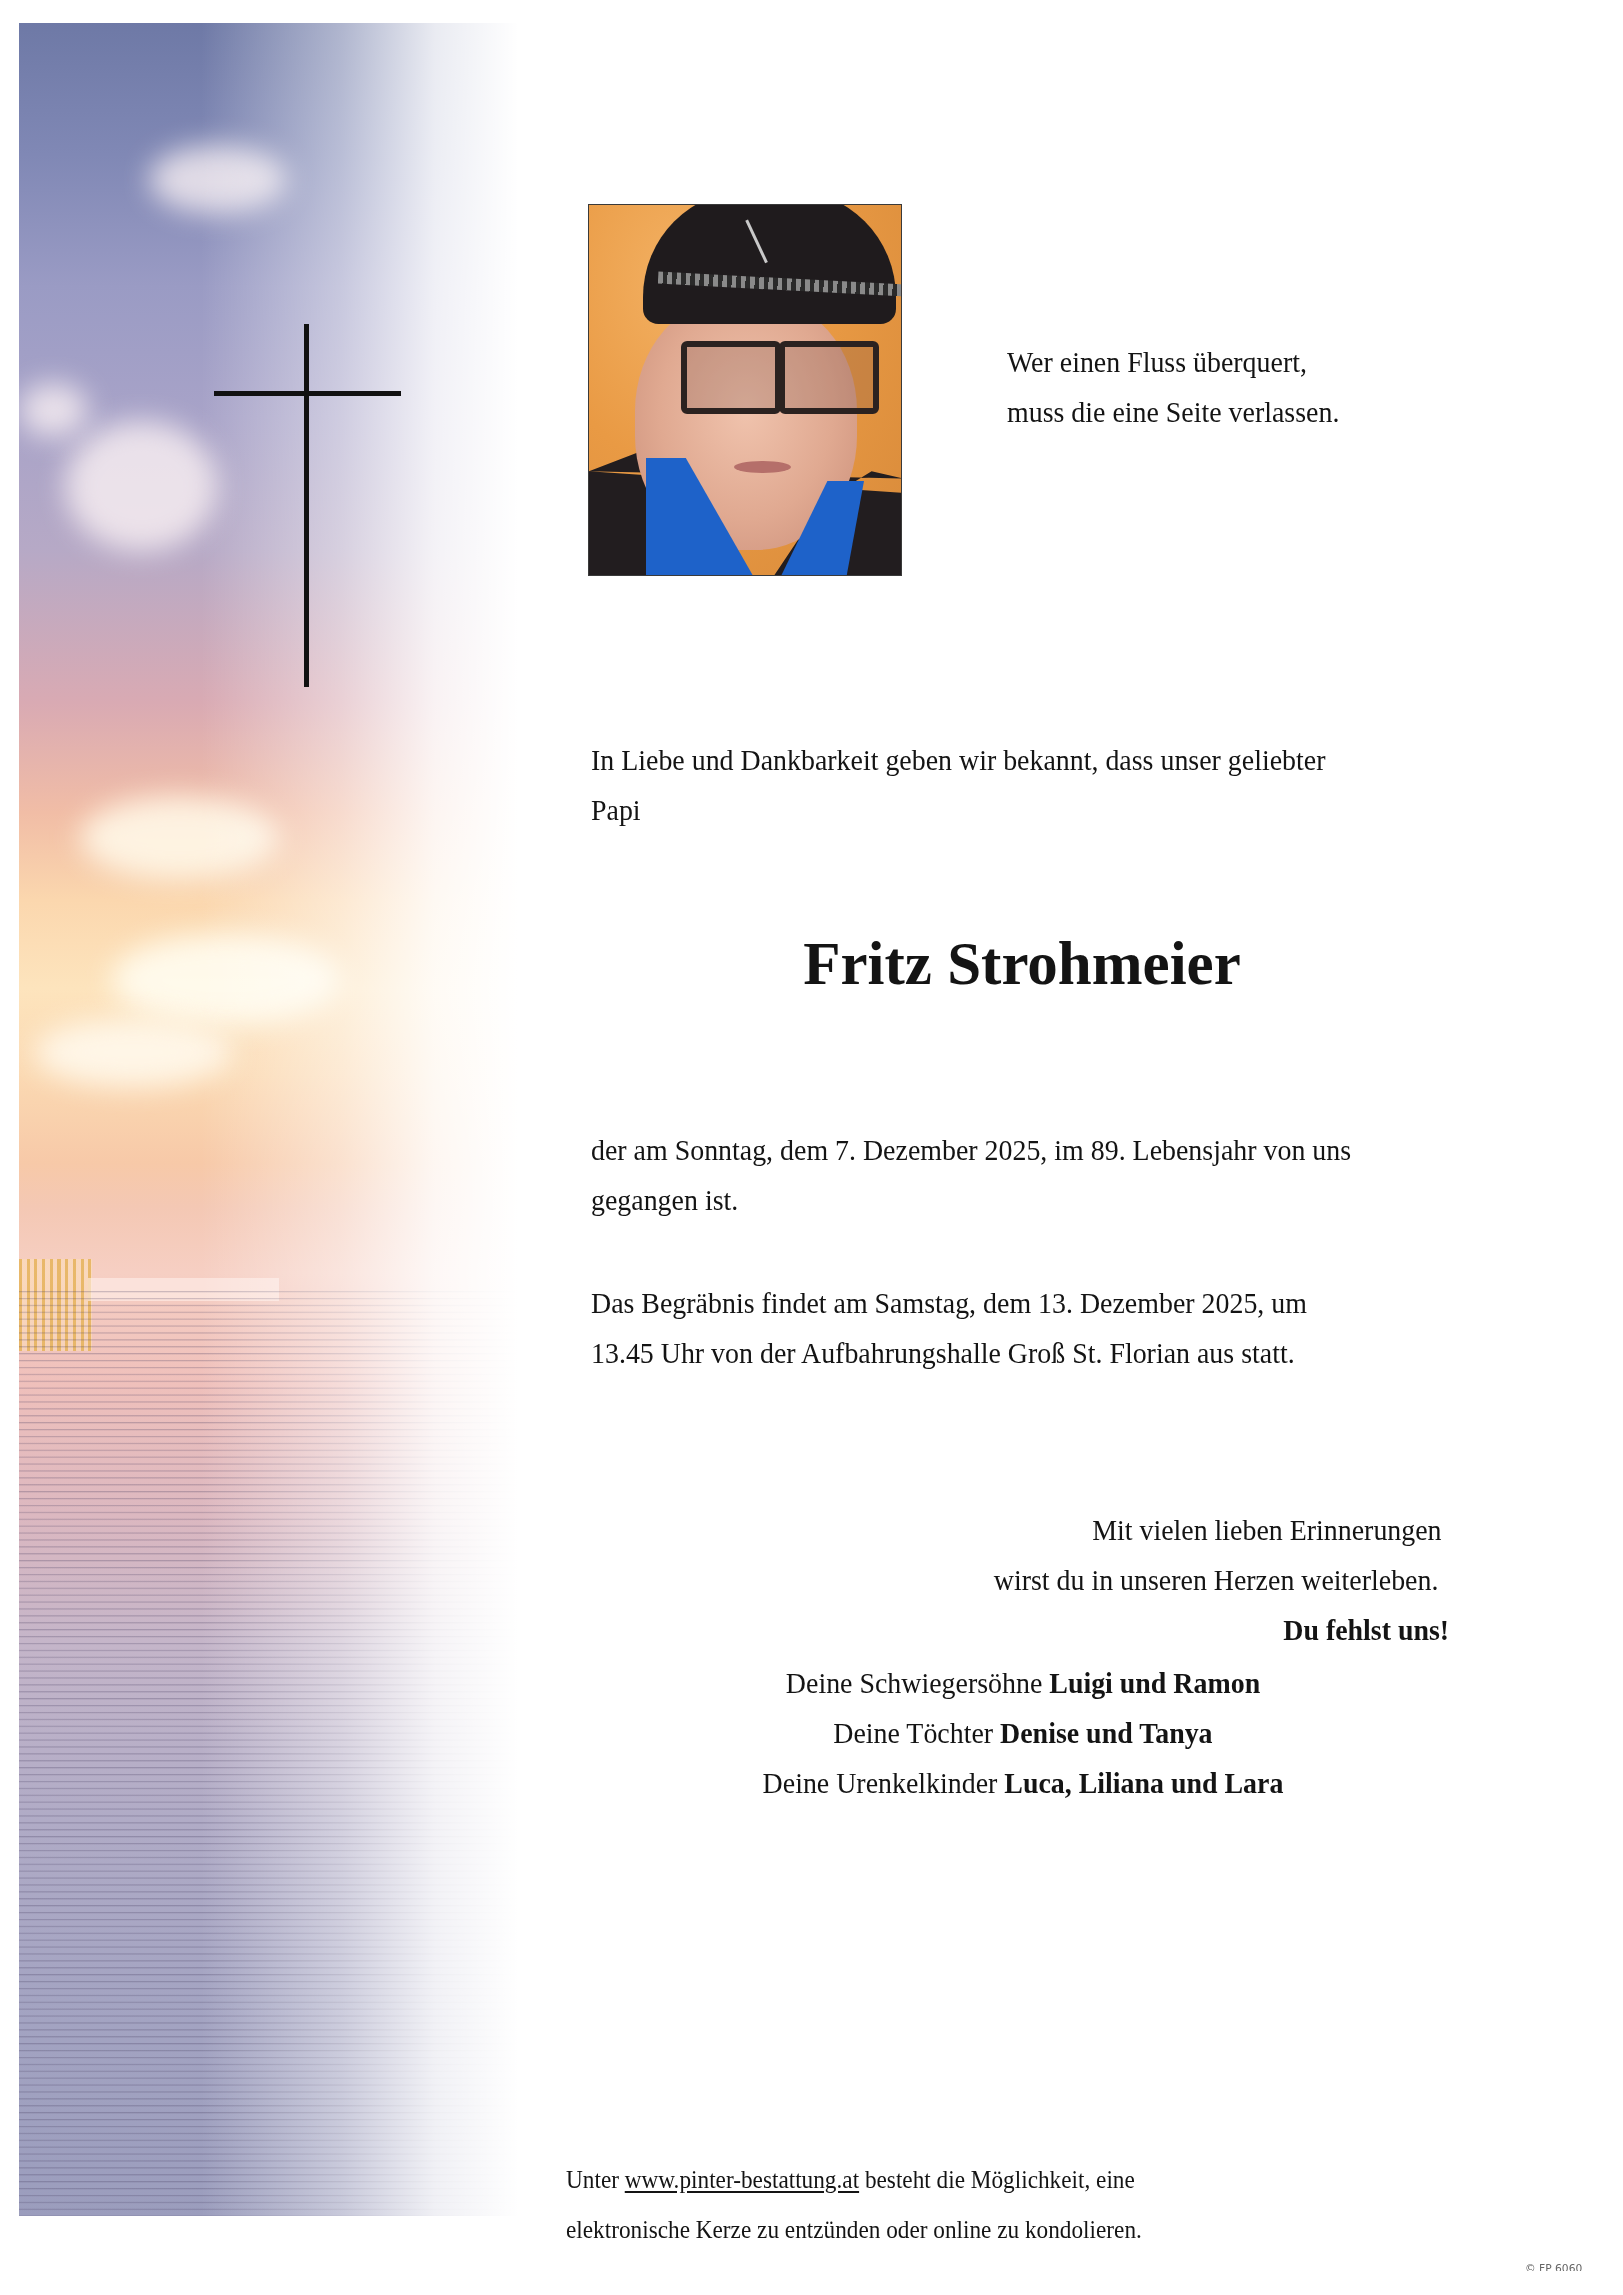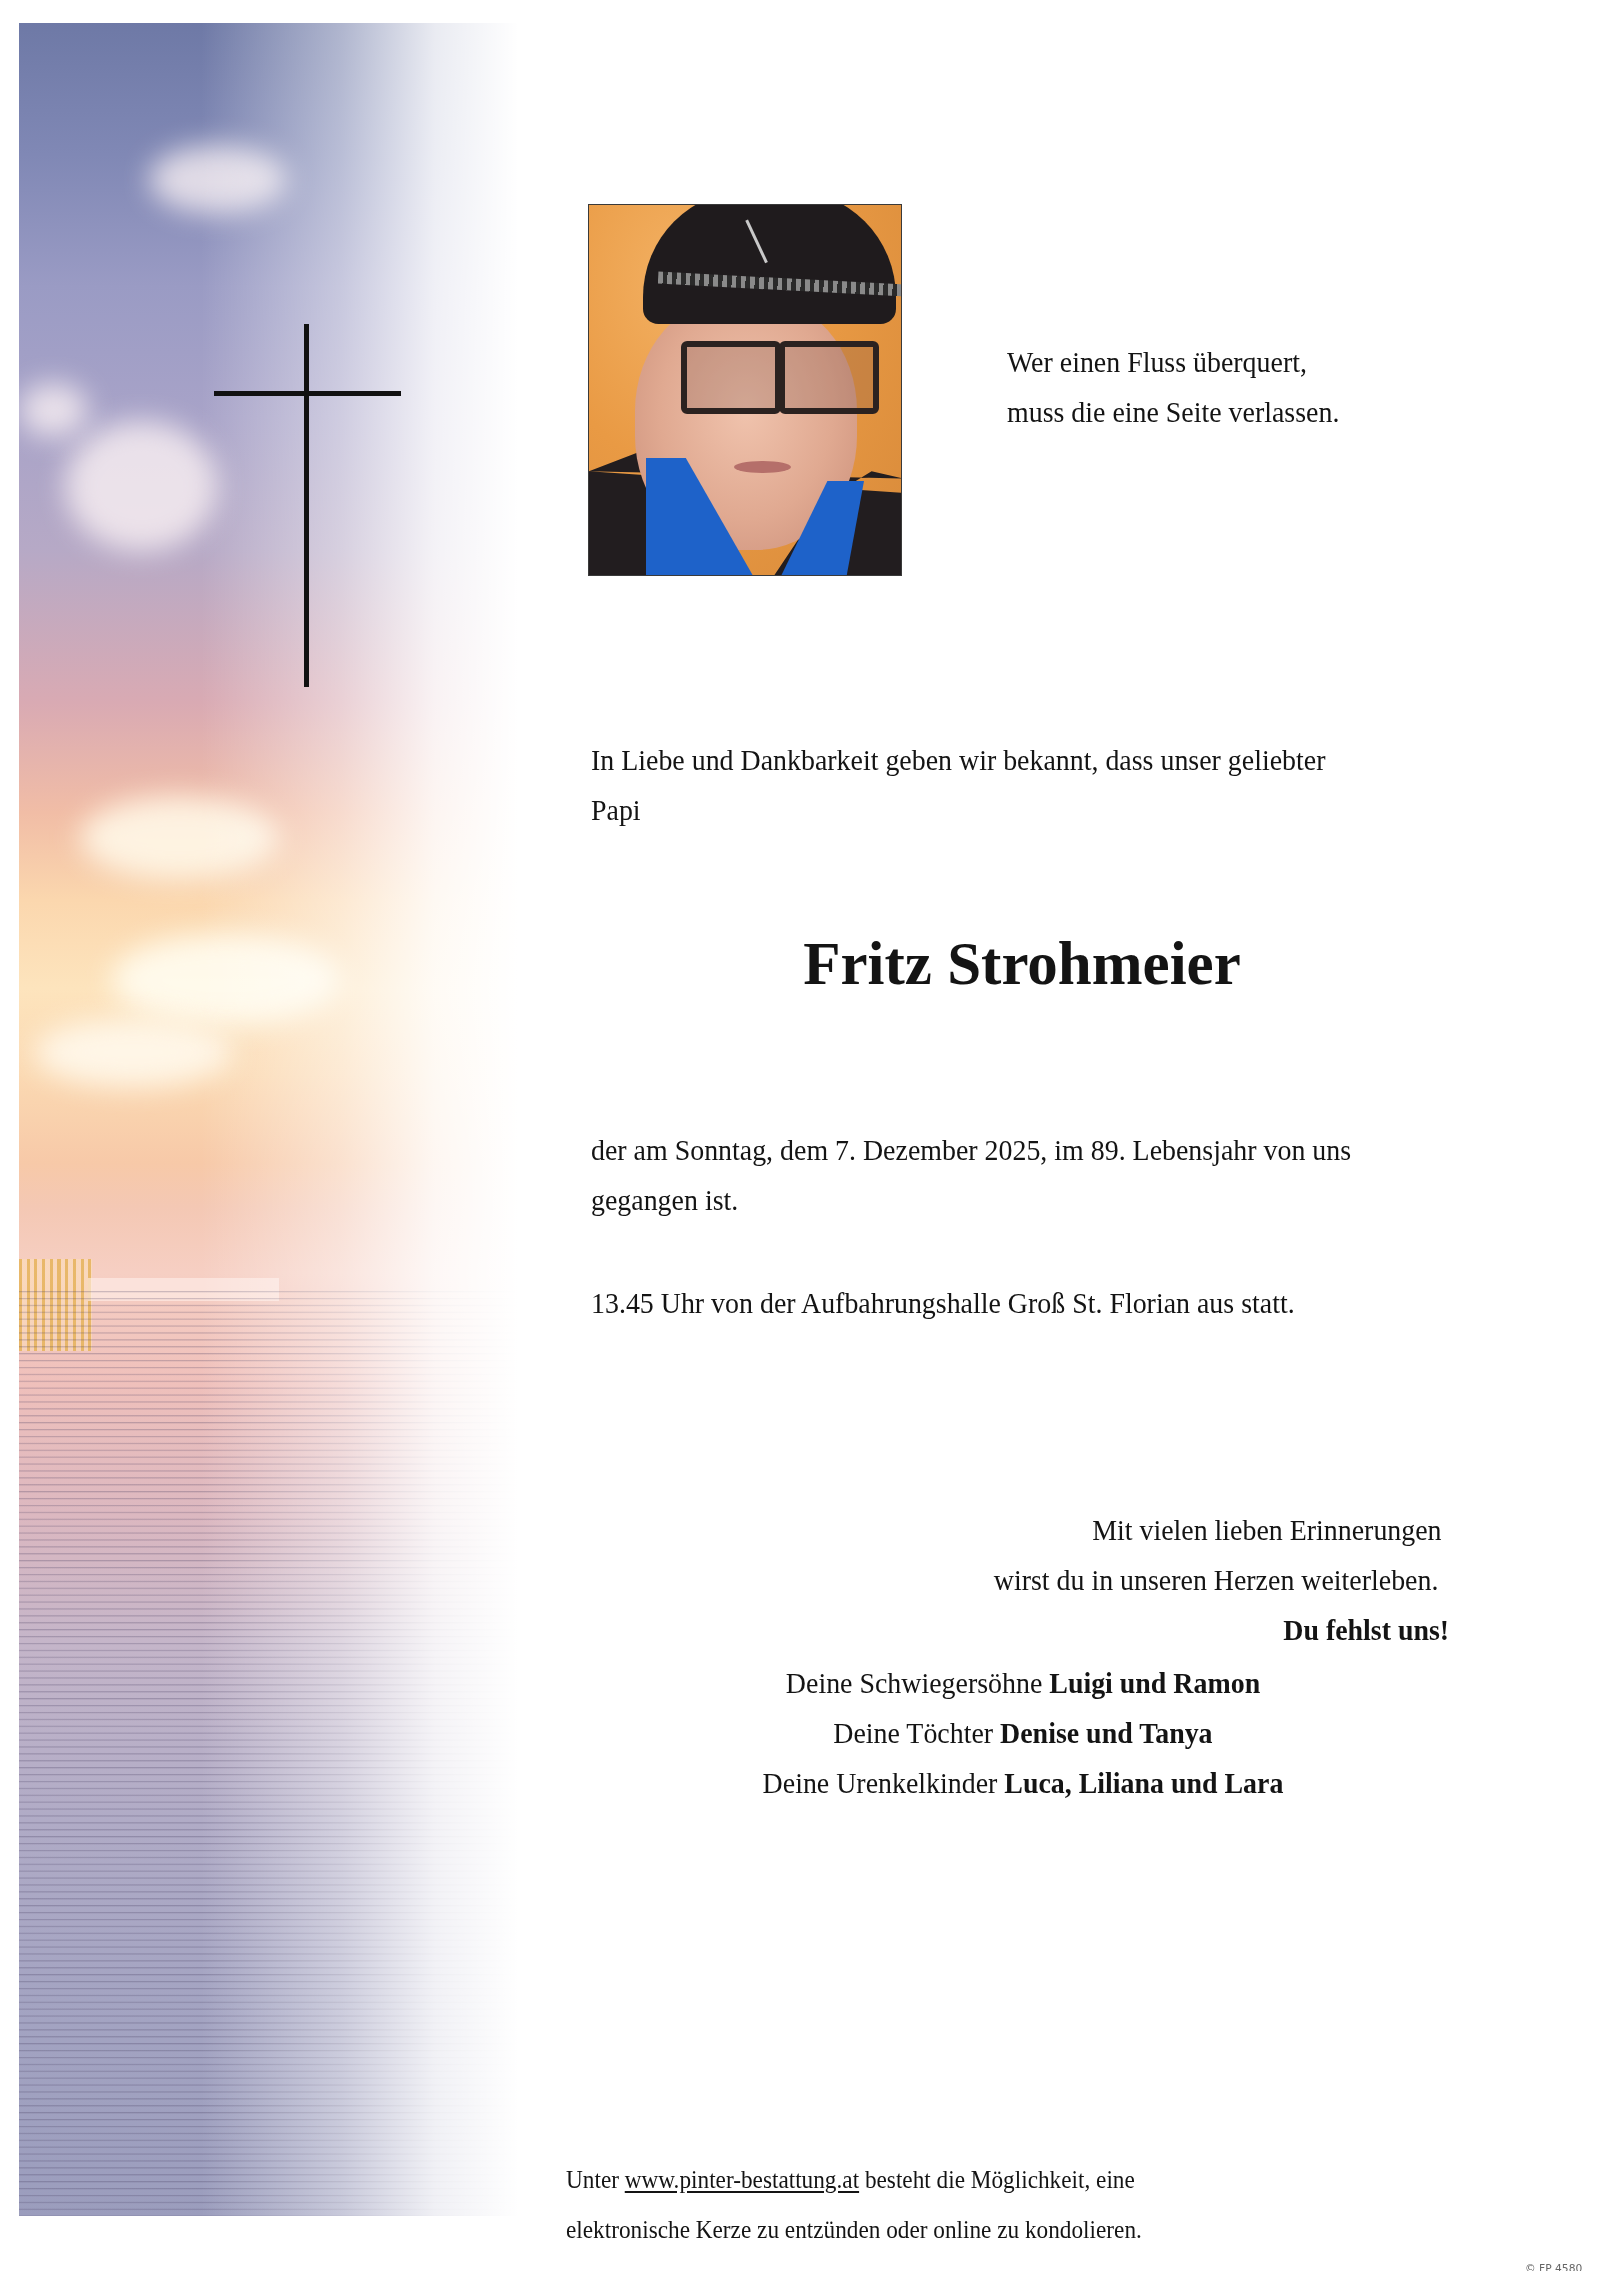--- a/index.html
+++ b/index.html
@@ -133,34 +133,35 @@
 <div class="t name">
   <span>Fritz Strohmeier</span>
 </div>
 
 <div class="t death">
   <p><span class="cond">der am Sonntag, dem 7. Dezember 2025, im 89. Lebensjahr von uns</span></p>
   <p><span class="cond">gegangen ist.</span></p>
 </div>
 
 <div class="t funeral">
+  <p><span class="cond">Das Begräbnis findet am Samstag, dem 13. Dezember 2025, um</span></p>
   <p><span class="cond">13.45 Uhr von der Aufbahrungshalle Groß St. Florian aus statt.</span></p>
 </div>
 
 <div class="t memory center">
   <p><span class="cond">Mit vielen lieben Erinnerungen</span></p>
   <p><span class="cond">wirst du in unseren Herzen weiterleben.</span></p>
   <p><span class="cond b">Du fehlst uns!</span></p>
 </div>
 
 <div class="t family center">
   <p><span class="cond"><span>Deine Schwiegersöhne </span><span class="b">Luigi und Ramon</span></span></p>
   <p><span class="cond"><span>Deine Töchter </span><span class="b">Denise und Tanya</span></span></p>
   <p><span class="cond"><span>Deine Urenkelkinder </span><span class="b">Luca, Liliana und Lara</span></span></p>
 </div>
 
 <div class="t footer">
   <p><span class="cond"><span>Unter </span><a>www.pinter-bestattung.at</a><span> besteht die Möglichkeit, eine</span></span></p>
   <p><span class="cond">elektronische Kerze zu entzünden oder online zu kondolieren.</span></p>
 </div>
 
-<div class="code">© FP 4580</div>
+<div class="code">© FP 6060</div>
 
 
 </body></html>

